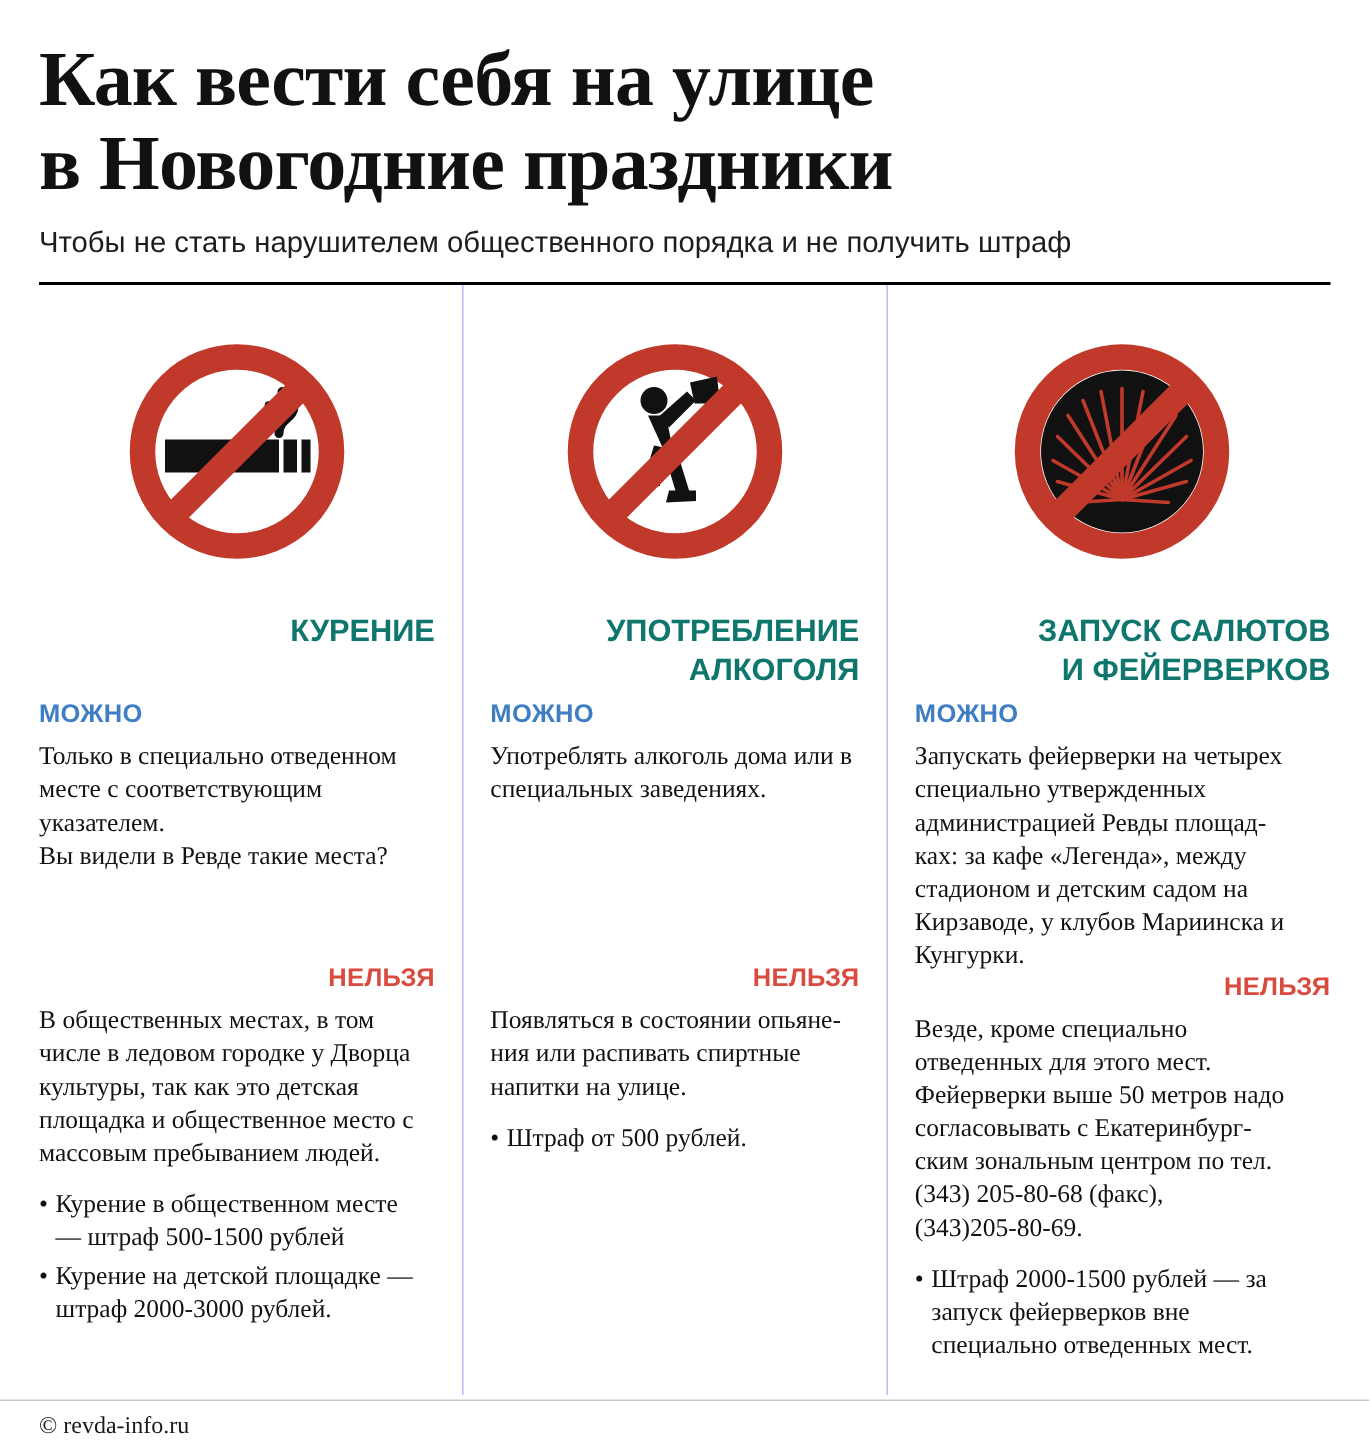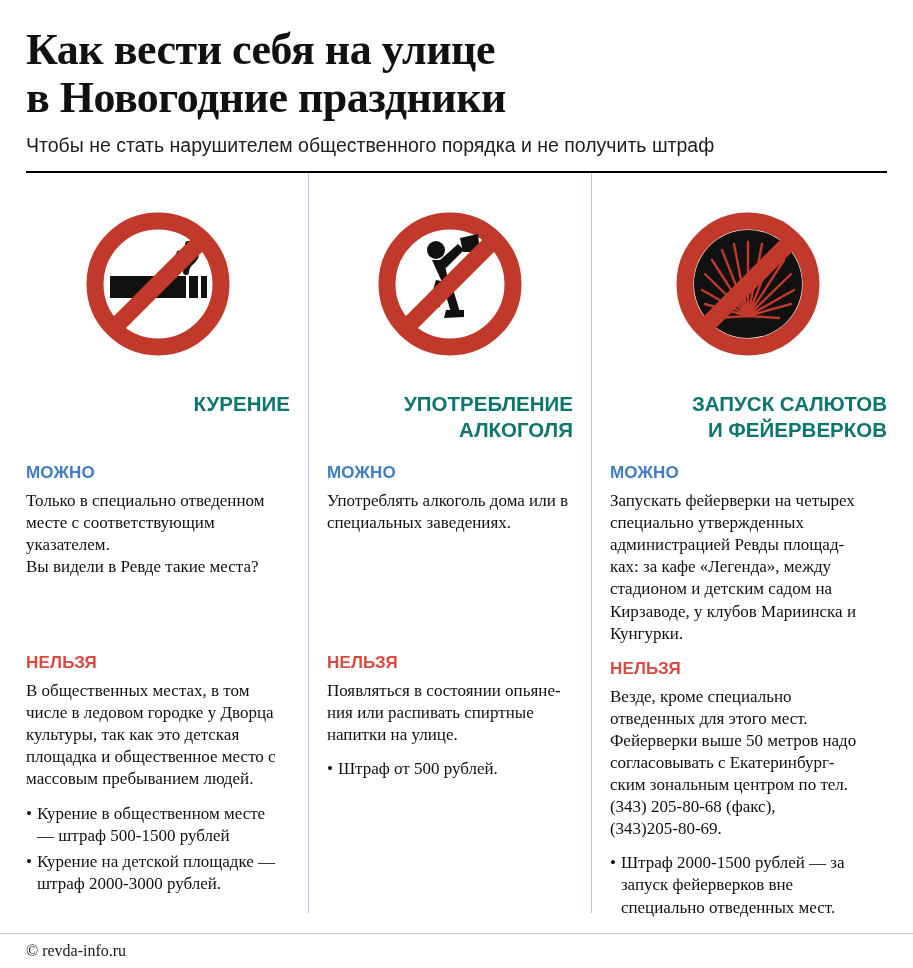--- a/index.html
+++ b/index.html
@@ -14,21 +14,21 @@
   }
   .page {
     position: relative;
     width: 913px;
     height: 968px;
     padding: 20px 26px 0 26px;
   }
   .title {
     font-family: "Liberation Serif", serif;
     font-weight: bold;
-    font-size: 44px;
+    font-size: 52px;
     line-height: 1.08;
     letter-spacing: -0.5px;
     color: #111111;
     margin: 6px 0 13px 0;
     white-space: pre-line;
   }
   .subtitle {
     font-family: "Liberation Sans", sans-serif;
     font-size: 19.5px;
     color: #1d1d1d;
@@ -66,30 +66,30 @@
     text-align: right;
     font-family: "Liberation Sans", sans-serif;
     font-weight: bold;
     font-size: 20.5px;
     line-height: 1.25;
     color: #0f766e;
     margin-top: 18px;
     white-space: pre-line;
     min-height: 58px;
   }
-  .block { margin-top: 14px; }
+  .block { }
   .block-head {
     font-family: "Liberation Sans", sans-serif;
     font-weight: bold;
     font-size: 17px;
     letter-spacing: 0.2px;
     margin-bottom: 7px;
   }
   .head-allow { color: #3f7ec2; }
-  .head-deny { color: #d94b3e; }
+  .head-deny { color: #d94b3e; text-align: right; }
   .body-text {
     font-family: "Liberation Serif", serif;
     font-size: 17px;
     line-height: 1.3;
     color: #111111;
     white-space: pre-line;
   }
   .bullets {
     font-family: "Liberation Serif", serif;
     font-size: 17px;

